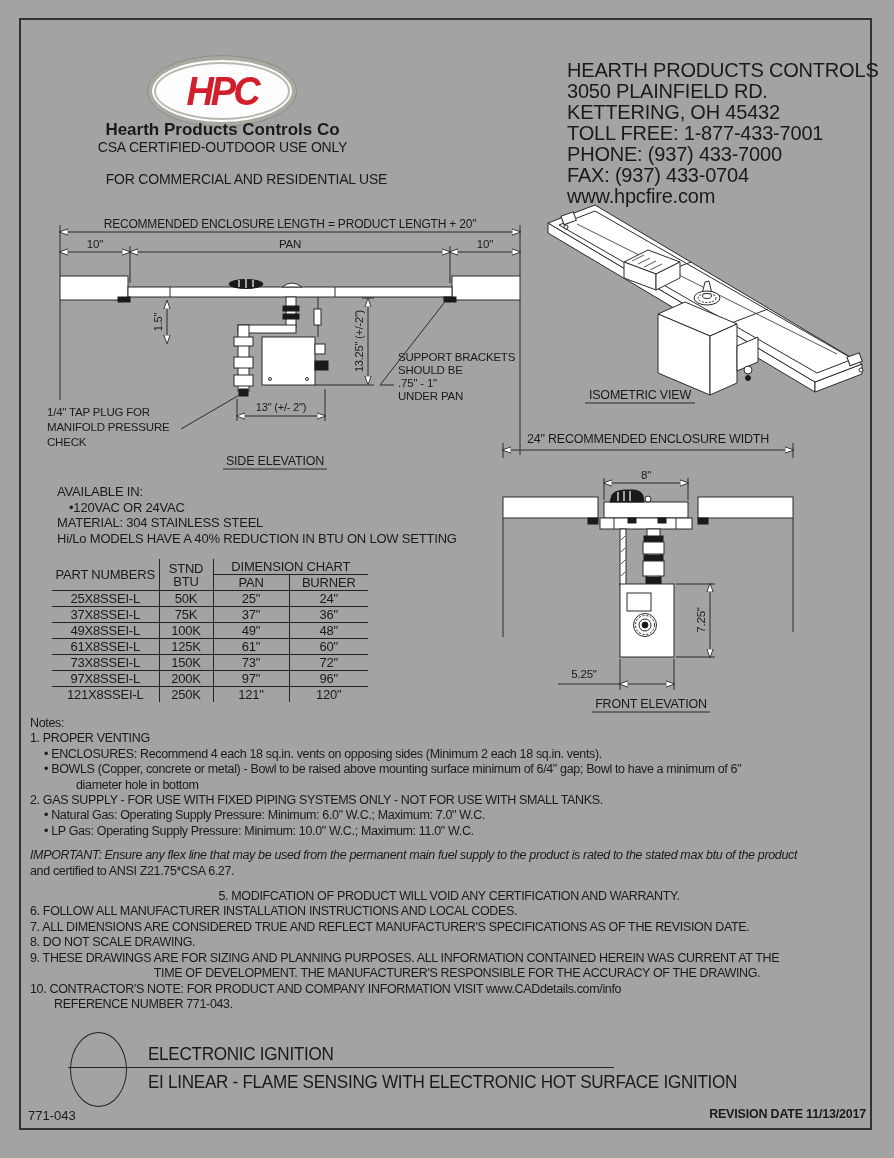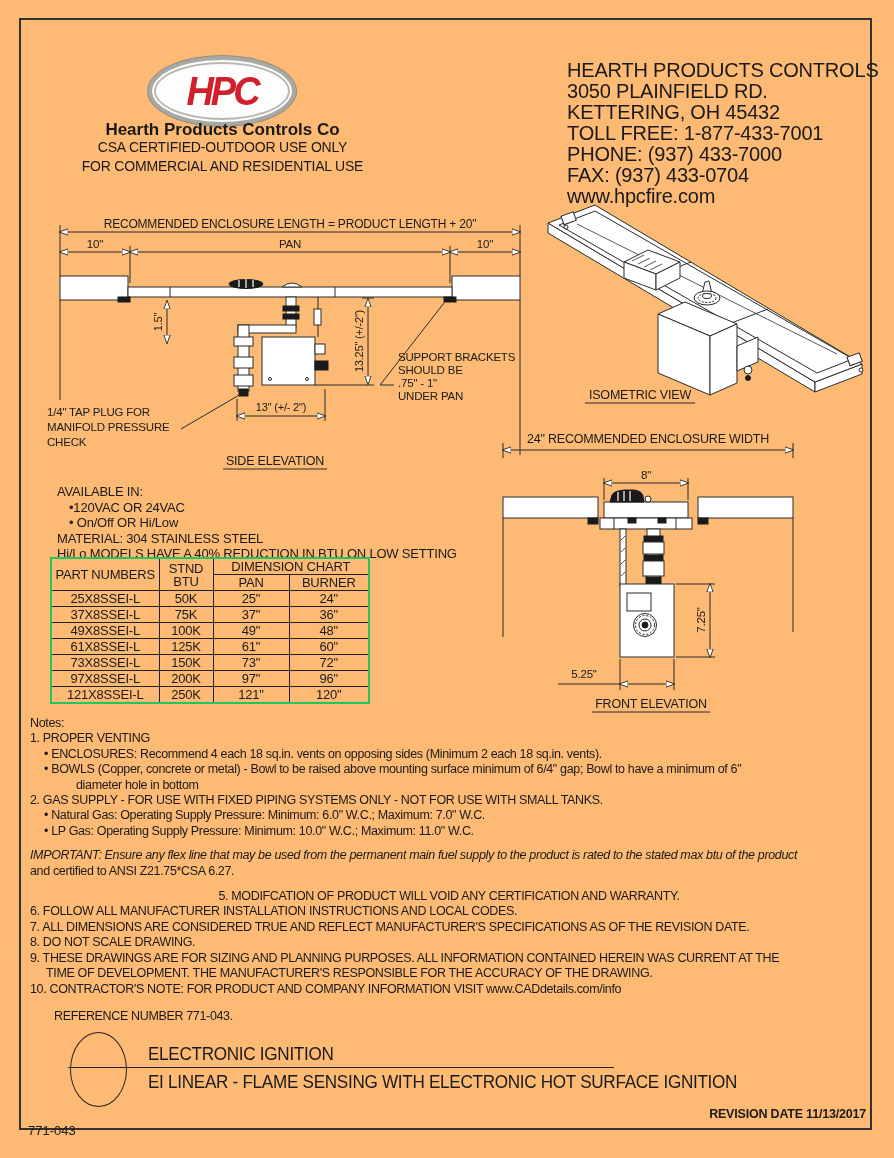--- a/index.html
+++ b/index.html
@@ -1,53 +1,53 @@
 <!DOCTYPE html>
 <html><head>
 <meta charset="utf-8">
 <style>
   html,body{margin:0;padding:0;background:#fff;}
-  .page{position:relative;width:894px;height:1158px;background:#fdba74;overflow:hidden;
+  .page{position:relative;width:894px;height:1158px;background:#a3a3a3;overflow:hidden;
         font-family:"Liberation Sans",sans-serif;color:#1a1a1a;}
   .abs{position:absolute;}
   .border-frame{left:19px;top:18px;width:849px;height:1108px;border:2px solid #333;}
   
   .logo-oval{left:148px;top:56px;width:140px;height:62px;border-radius:50%;
              border:4px solid #a9a9a1;box-shadow:inset 0 0 0 2px #fff, inset 0 0 0 4px #b8b8b0, 0 0 0 1px #8f8f88;
              display:flex;align-items:center;justify-content:center;background:#fdfdfd;}
   .logo-text{font-weight:700;font-style:italic;font-size:38px;letter-spacing:-3px;
              transform:scaleY(1.05);}
   
   .company-title{left:45px;top:120px;width:355px;text-align:center;font-weight:700;font-size:17px;}
   .cert{left:20px;top:139px;width:405px;text-align:center;font-size:14px;letter-spacing:-0.2px;}
-  .cert2{top:158px;}
+  .cert2{top:171px;margin-left:24px;}
   .contact{left:567px;top:60px;font-size:20px;line-height:21px;letter-spacing:-0.2px;}
   
   .specs{left:57px;top:484px;font-size:13px;line-height:15.5px;letter-spacing:-0.2px;}
   .specs .opt{padding-left:12px;}
   
   .dim-table{left:50px;top:557px;border-collapse:collapse;table-layout:fixed;
              font-size:13px;letter-spacing:-0.2px;}
   .dim-table td{border:1px solid #222;text-align:center;padding:0 2px;height:15px;line-height:14px;}
-  .dim-table{border:2px solid #22c55e;}
+  .dim-table{border:2px solid #a3a3a3;}
   .dim-table .hdr{line-height:13px;}
   
   .notes{left:30px;top:716px;width:838px;font-size:12.5px;line-height:15.4px;letter-spacing:-0.35px;}
   .notes .ind1{padding-left:14px;}
   .notes .indB{padding-left:46px;}
-  .notes .indW{padding-left:16px;}
-  .notes .indR{padding-left:24px;margin-top:12px;}
+  .notes .indW{padding-left:16px;text-align:center;}
+  .notes .indR{padding-left:24px;}
   .notes .gap9{margin-top:9px;font-style:italic;}
   .notes .gap10{margin-top:10px;text-align:center;}
   
   .tb-ellipse{left:70px;top:1032px;width:55px;height:73px;border:1.5px solid #222;border-radius:50%;}
   .tb-line{left:68px;top:1067px;width:546px;height:0;border-top:1.5px solid #222;}
   .tb-title1{left:148px;top:1044px;font-size:18px;transform:scaleX(0.95);transform-origin:left;letter-spacing:-0.3px;}
   .tb-title2{left:148px;top:1072px;font-size:18px;transform:scaleX(0.95);transform-origin:left;letter-spacing:-0.3px;}
-  .doc-number{left:28px;top:1108px;font-size:13px;margin-top:15px;}
+  .doc-number{left:28px;top:1108px;font-size:13px;}
   .revision{left:600px;top:1107px;width:266px;text-align:right;font-size:12.5px;font-weight:700;letter-spacing:-0.2px;}
   
   svg.drw line, svg.drw polyline{stroke:#2b2b2b;stroke-width:1;fill:none;}
   svg.drw rect, svg.drw polygon, svg.drw circle, svg.drw ellipse, svg.drw path{stroke:#2b2b2b;stroke-width:1;fill:#fff;}
   svg.drw .blk{fill:#1a1a1a;stroke:#1a1a1a;}
   svg.drw .nf{fill:none;}
   svg.drw .wht{stroke:#fff;stroke-width:1.2;}
   svg.drw .thin{stroke-width:0.8;}
   svg.drw text{fill:#1a1a1a;stroke:none;font-family:"Liberation Sans",sans-serif;letter-spacing:-0.2px;}
 </style>
@@ -195,21 +195,20 @@
       <circle cx="216" cy="174" r="4"></circle>
       <circle class="blk" cx="216" cy="182" r="2.5"></circle>
     </g>
     <text x="108" y="203" text-anchor="middle" font-size="12.5">ISOMETRIC VIEW</text>
     <line x1="53" y1="207" x2="163" y2="207"></line>
   </svg>
 
   <div class="abs specs">
     <div>AVAILABLE IN:</div>
     <div class="opt">•120VAC OR 24VAC</div>
-    <div class="opt">• On/Off OR Hi/Low</div>
     <div>MATERIAL: 304 STAINLESS STEEL</div>
     <div>Hi/Lo MODELS HAVE A 40% REDUCTION IN BTU ON LOW SETTING</div>
   </div>
 
   <table class="abs dim-table">
     <colgroup>
         <col style="width:108px">
         <col style="width:54px">
         <col style="width:76px">
         <col style="width:80px">

